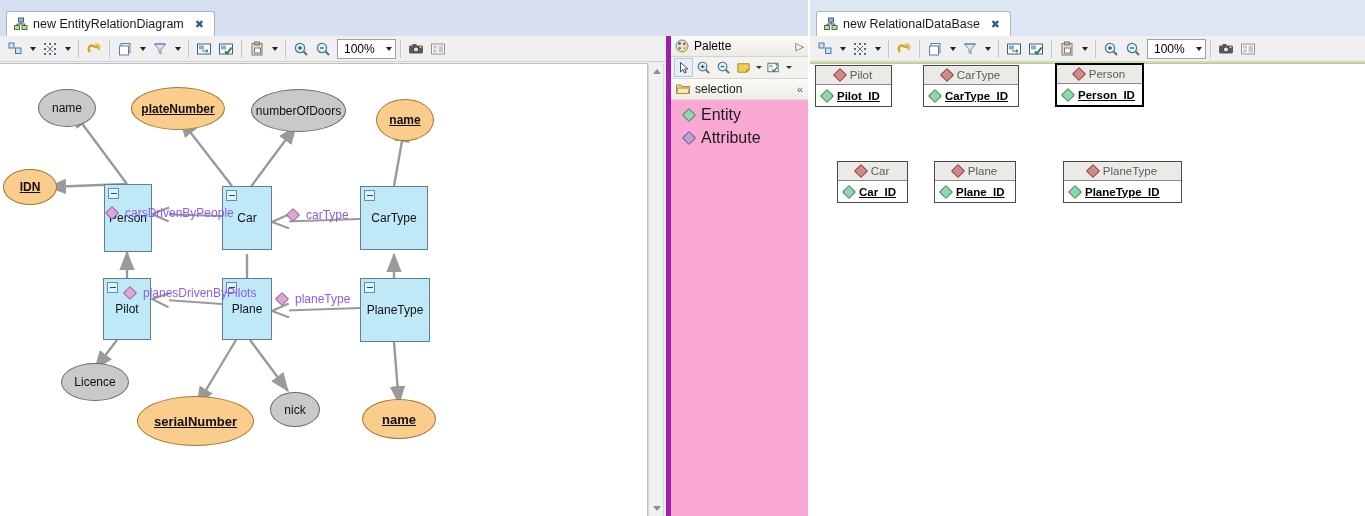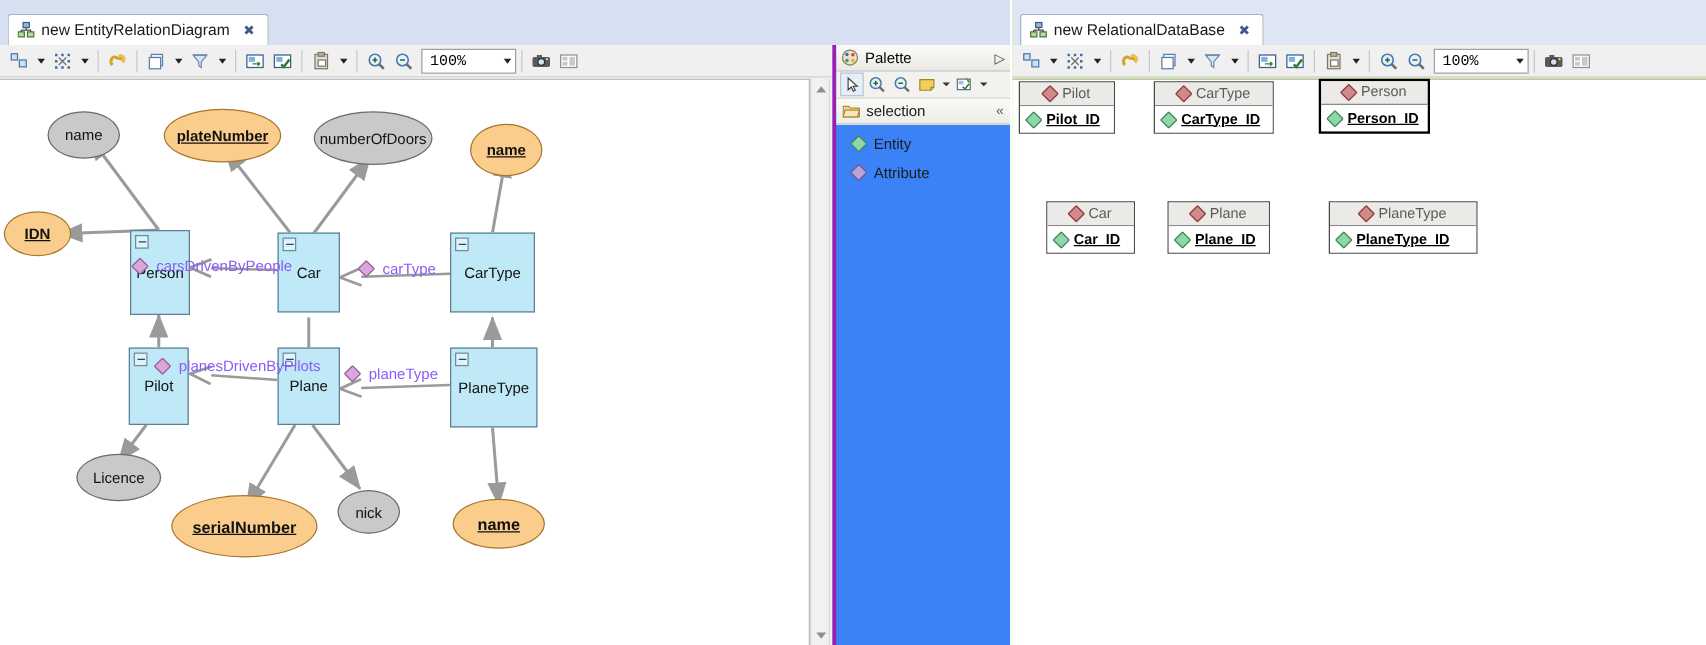--- a/index.html
+++ b/index.html
@@ -57,24 +57,24 @@
     width: 13px; height: 22px; flex: none;
     display: flex; align-items: center; justify-content: center;
   }
   .tb-arrow::after {
     content: ""; width: 0; height: 0;
     border-left: 3.5px solid transparent; border-right: 3.5px solid transparent;
     border-top: 4px solid #222;
   }
   .tb-sep { width: 1px; height: 18px; background: #c8c8c8; margin: 0 4px; flex: none; }
   .zoom-combo {
-    width: 76px; height: 20px; margin-left: 3px; flex: none;
+    width: 59px; height: 20px; margin-left: 3px; flex: none;
     background: #fff; border: 1px solid #a0a0a0;
     display: flex; align-items: center; justify-content: space-between;
-    padding: 0 3px 0 6px; font-size: 12px; font-family: Liberation Mono, monospace;
+    padding: 0 3px 0 6px; font-size: 12px;
   }
   .zoom-combo .cb-arrow {
     width: 0; height: 0;
     border-left: 3.5px solid transparent; border-right: 3.5px solid transparent;
     border-top: 4px solid #222;
   }
 
   
   .canvas {
     position: absolute; left: 0; top: 63px; background: #fff;
@@ -136,21 +136,21 @@
     width: 10px; height: 10px; flex: none; transform: rotate(45deg);
     border-radius: 1px;
   }
   .diamond-pink  { background: #d9a7d9; border: 1px solid #9a5f9a; }
   .diamond-green { background: #8fd6a8; border: 1px solid #3e8a5b; }
   .diamond-red   { background: #d08a8a; border: 1px solid #8d3b3b; }
 
   
   .palette {
     position: absolute; left: 666px; top: 36px; width: 142px; height: 480px;
-    background: #3b82f6; border-left: 3px solid #a21caf;
+    background: #f9a8d4; border-left: 5px solid #a21caf;
   }
   .palette-title {
     height: 21px; display: flex; align-items: center; gap: 5px; padding: 0 4px;
     background: linear-gradient(#fbfbfa, #eceae4);
     border-bottom: 1px solid #d4d2cc; font-size: 12px;
   }
   .palette-title .ptitle-text { flex: 1; }
   .palette-tools {
     height: 22px; display: flex; align-items: center; gap: 1px; padding: 0 3px;
     background: #f3f2ee; border-bottom: 1px solid #d8d6d0;
@@ -164,21 +164,21 @@
   }
   .palette-drawer {
     height: 21px; display: flex; align-items: center; gap: 5px; padding: 0 5px;
     background: linear-gradient(#fafaf7, #eeece6);
     border-bottom: 1px solid #dcdad4; font-size: 12px;
   }
   .palette-drawer .drawer-name { flex: 1; color: #1b1b1b; }
   .palette-items { padding-top: 3px; }
   .pal-item {
     height: 23px; display: flex; align-items: center; gap: 7px; padding-left: 13px;
-    font-size: 12px; color: #1b1b1b;
+    font-size: 16px; color: #1b1b1b;
   }
 
   
   .rdb-table {
     position: absolute; background: #fff;
     border: 1px solid #4a4a4a;
     font-size: 11.5px;
   }
   .rdb-table.selected { border: 2px solid #000; }
   .rdb-head {

